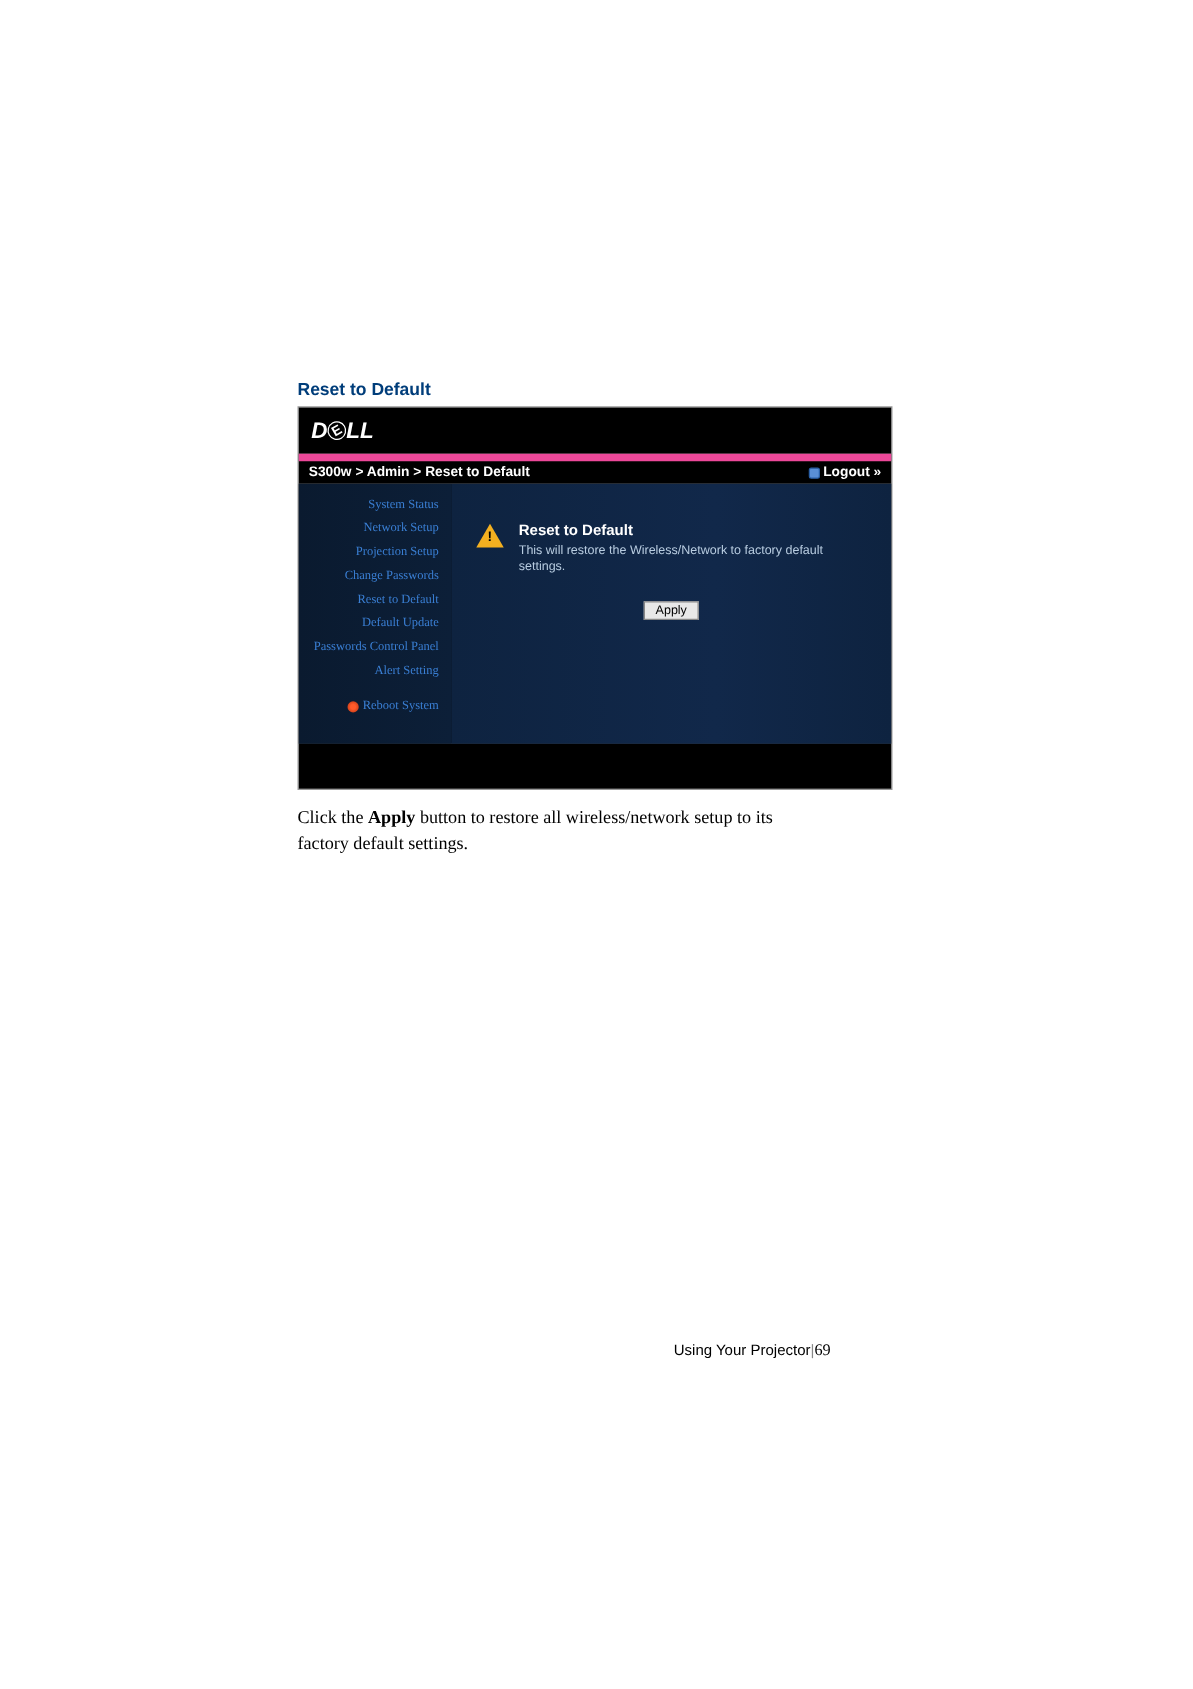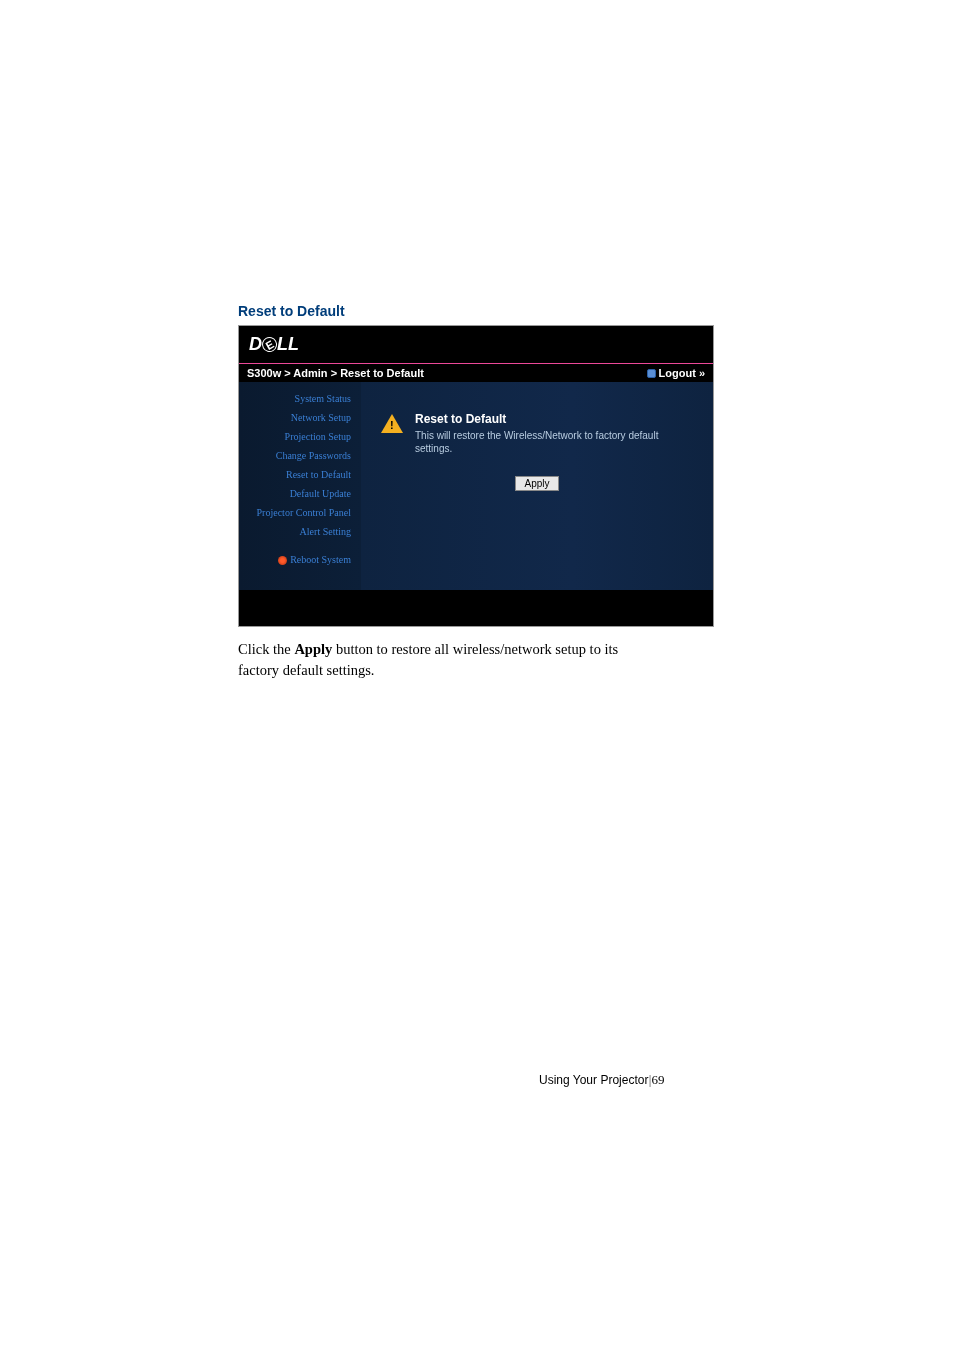--- a/index.html
+++ b/index.html
@@ -65,21 +65,21 @@
     .ss-topbar {
       background: #000;
       color: #fff;
       font-size: 11px;
       font-family: Arial, sans-serif;
       font-weight: bold;
       padding: 3px 8px;
       display: flex;
       justify-content: space-between;
       align-items: center;
-      border-top: 1px solid #ec4899;
+      border-top: 6px solid #ec4899;
     }
     .breadcrumb-text { }
     .logout {
       color: #fff;
       display: flex;
       align-items: center;
       gap: 3px;
       text-align: right;
     }
     .logout-icon {
@@ -238,21 +238,21 @@
     </div>
 
     <div class="ss-body">
       <div class="ss-sidebar">
         <div class="sidebar-item">System Status</div>
         <div class="sidebar-item">Network Setup</div>
         <div class="sidebar-item">Projection Setup</div>
         <div class="sidebar-item">Change Passwords</div>
         <div class="sidebar-item">Reset to Default</div>
         <div class="sidebar-item">Default Update</div>
-        <div class="sidebar-item">Projector Control Panel</div>
+        <div class="sidebar-item">Passwords Control Panel</div>
         <div class="sidebar-item">Alert Setting</div>
         <div class="sidebar-item spacer"></div>
         <div class="sidebar-item reboot-item">
           <span class="reboot-icon"></span>
           <span>Reboot System</span>
         </div>
       </div>
 
       <div class="ss-main">
         <div class="main-content-row">

